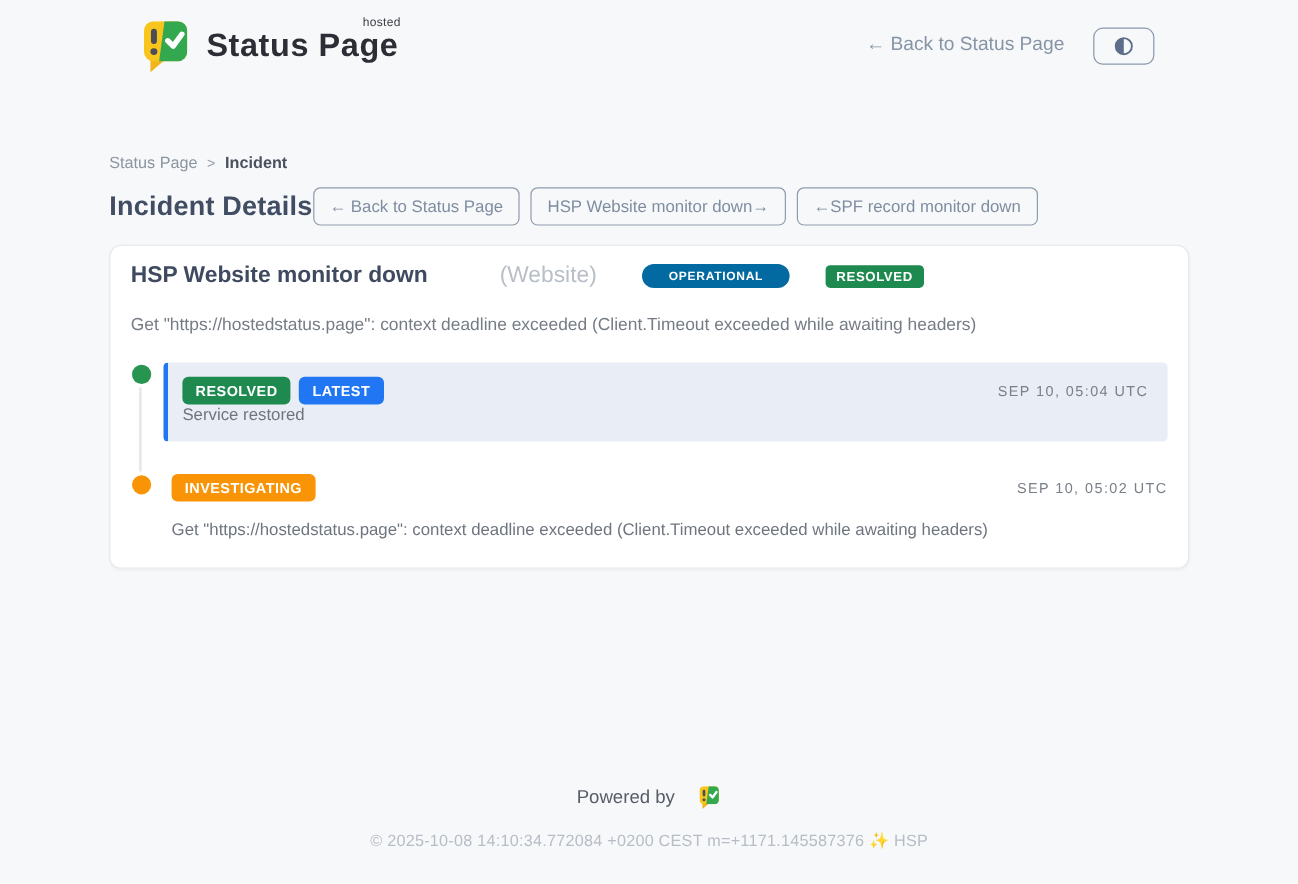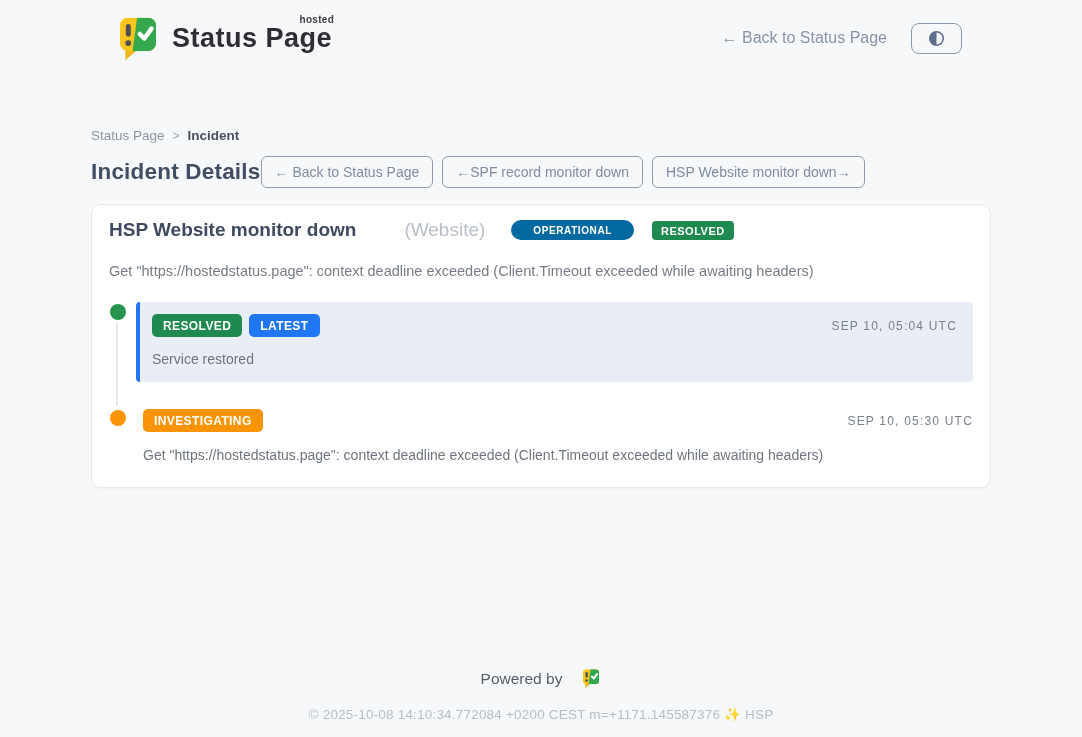--- a/index.html
+++ b/index.html
@@ -16,21 +16,21 @@
     display:flex; align-items:center; justify-content:space-between;
     padding:12px 120px 0 116px; height:64px;
   }
   .logo { display:flex; align-items:center; gap:12px; cursor:pointer; }
   .logo-text-wrap { position:relative; }
   .logo-text {
     font-size:27px; font-weight:bold; color:#2d2e35; letter-spacing:0.5px;
   }
   .logo-sup {
     position:absolute; top:-9px; right:-2px;
-    font-size:10px; font-weight:bold; color:#3c3d44; letter-spacing:0.3px;
+    font-size:10px; font-weight:normal; color:#3c3d44; letter-spacing:0.3px;
   }
   .header-right { display:flex; align-items:center; gap:24px; }
   .back-link { font-size:16px; color:#8694a6; text-decoration:none; cursor:pointer; }
   .theme-toggle {
     border:1px solid #8a98ab; background:transparent; border-radius:8px;
     padding:5px 15px; cursor:pointer; display:flex; align-items:center;
   }
 
   
   .main { width:900px; margin:0 auto; }
@@ -48,21 +48,21 @@
     border:1px solid #909cae; border-radius:6px; padding:7px 13px; cursor:pointer;
     white-space:nowrap;
   }
 
   
   .card {
     margin-top:16px; background:#ffffff; border:1px solid #e7e9ee;
     border-radius:10px; box-shadow:0 1px 2px rgba(30,40,60,0.04);
     padding:14px 17px 24px 17px;
   }
-  .card-title-row { display:flex; align-items:center; gap:12px; }
+  .card-title-row { display:flex; align-items:center; gap:24px; }
   .incident-title { font-size:19px; font-weight:bold; color:#3f4a60; }
   .incident-scope { font-size:19px; color:#b9bfc8; font-weight:normal;margin-left:36px; }
   .badge-operational {
     margin-left:14px;
     background:#0369a1; color:#ffffff; font-size:10px; font-weight:bold;
     letter-spacing:0.6px; border-radius:999px; padding:5px 22px 4px;
   }
   .badge-resolved-title {
     margin-left:6px;
     background:#1e8a50; color:#ffffff; font-size:11px; font-weight:bold;
@@ -96,21 +96,21 @@
   .tl-badge {
     color:#ffffff; font-size:12px; font-weight:bold; letter-spacing:0.4px;
     border-radius:5px; padding:5px 11px 4px;
   }
   .tl-badge.green { background:#1e8a50; }
   .tl-badge.blue  { background:#2177f3; }
   .tl-badge.orange{ background:#f89406; }
   .tl-time {
     font-size:12px; color:#798089; letter-spacing:1.2px; white-space:nowrap;
   }
-  .tl-msg { margin-top:14px; font-size:14px; color:#6e757f; }
+  .tl-msg { margin-top:0; font-size:14px; color:#6e757f; }
   .tl-content.plain .tl-msg { margin-top:15px; }
 
   
   .footer { text-align:center; }
   .powered {
     margin-top:180px; display:flex; align-items:center; justify-content:center;
     gap:19px; font-size:15.5px; color:#565d68; cursor:pointer;
   }
   .copyright { margin-top:17px; font-size:13.5px; color:#b7bdc6; letter-spacing:0.2px; }
 
@@ -161,22 +161,22 @@
   <div class="breadcrumb">
     <span class="crumb-root">Status Page</span>
     <span class="crumb-sep">&gt;</span>
     <span class="crumb-current">Incident</span>
   </div>
 
   <div class="title-row">
     <div class="page-title">Incident Details</div>
     <div class="nav-buttons">
       <button class="nav-btn">← Back to Status Page</button>
+      <button class="nav-btn">HSP Website monitor down→</button>
       <button class="nav-btn">←SPF record monitor down</button>
-      <button class="nav-btn">HSP Website monitor down→</button>
     </div>
   </div>
 
   <div class="card">
     <div class="card-title-row">
       <span class="incident-title">HSP Website monitor down</span>
       <span class="incident-scope">(Website)</span>
       <span class="badge-operational">OPERATIONAL</span>
       <span class="badge-resolved-title">RESOLVED</span>
     </div>
@@ -201,21 +201,21 @@
         </div>
       </div>
 
       <div class="tl-item">
         <div class="tl-dot orange"></div>
         <div class="tl-content plain">
           <div class="tl-head">
             <div class="tl-badges">
               <span class="tl-badge orange">INVESTIGATING</span>
             </div>
-            <span class="tl-time">SEP 10, 05:30 UTC</span>
+            <span class="tl-time">SEP 10, 05:02 UTC</span>
           </div>
           <div class="tl-msg">Get "https://hostedstatus.page": context deadline exceeded (Client.Timeout exceeded while awaiting headers)</div>
         </div>
       </div>
     </div>
   </div>
 
   <div class="footer">
     <div class="powered">
       <span>Powered by</span>

